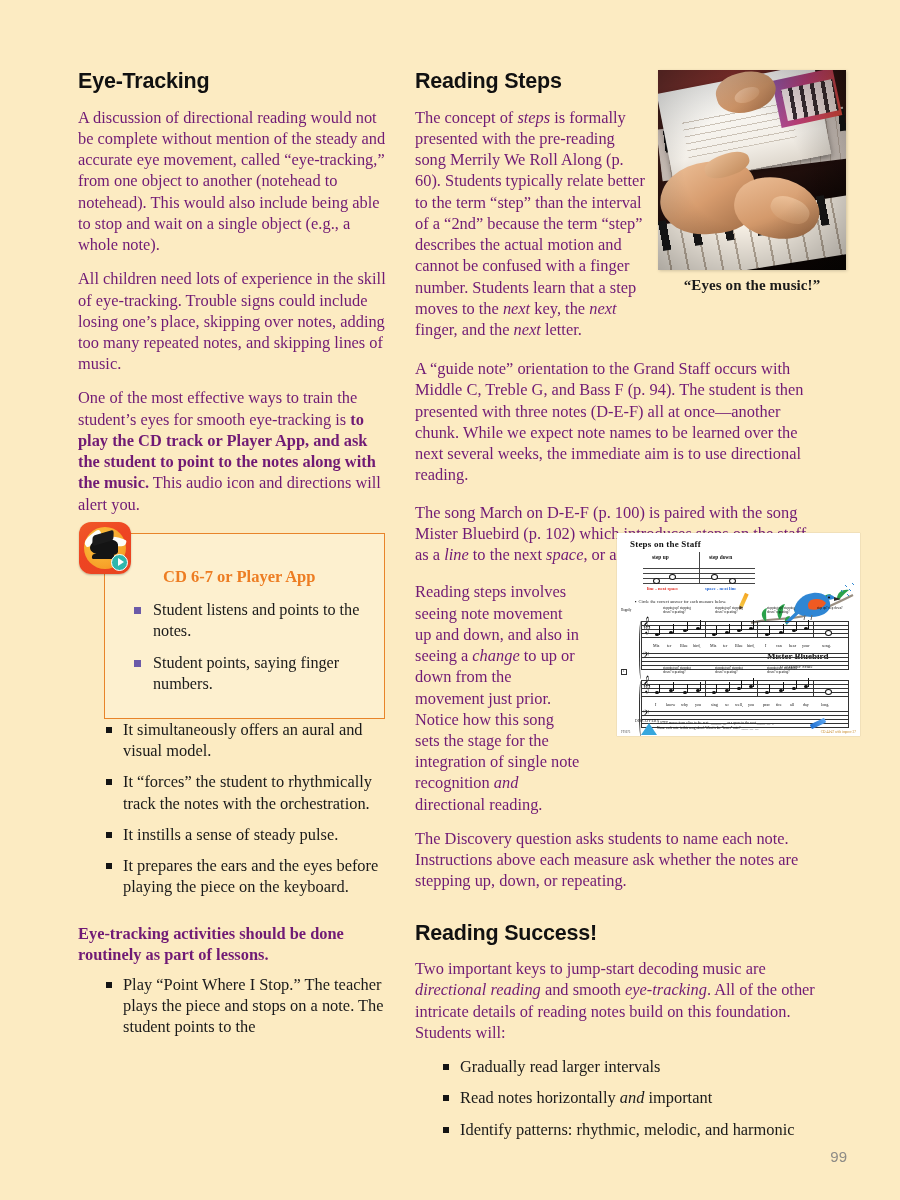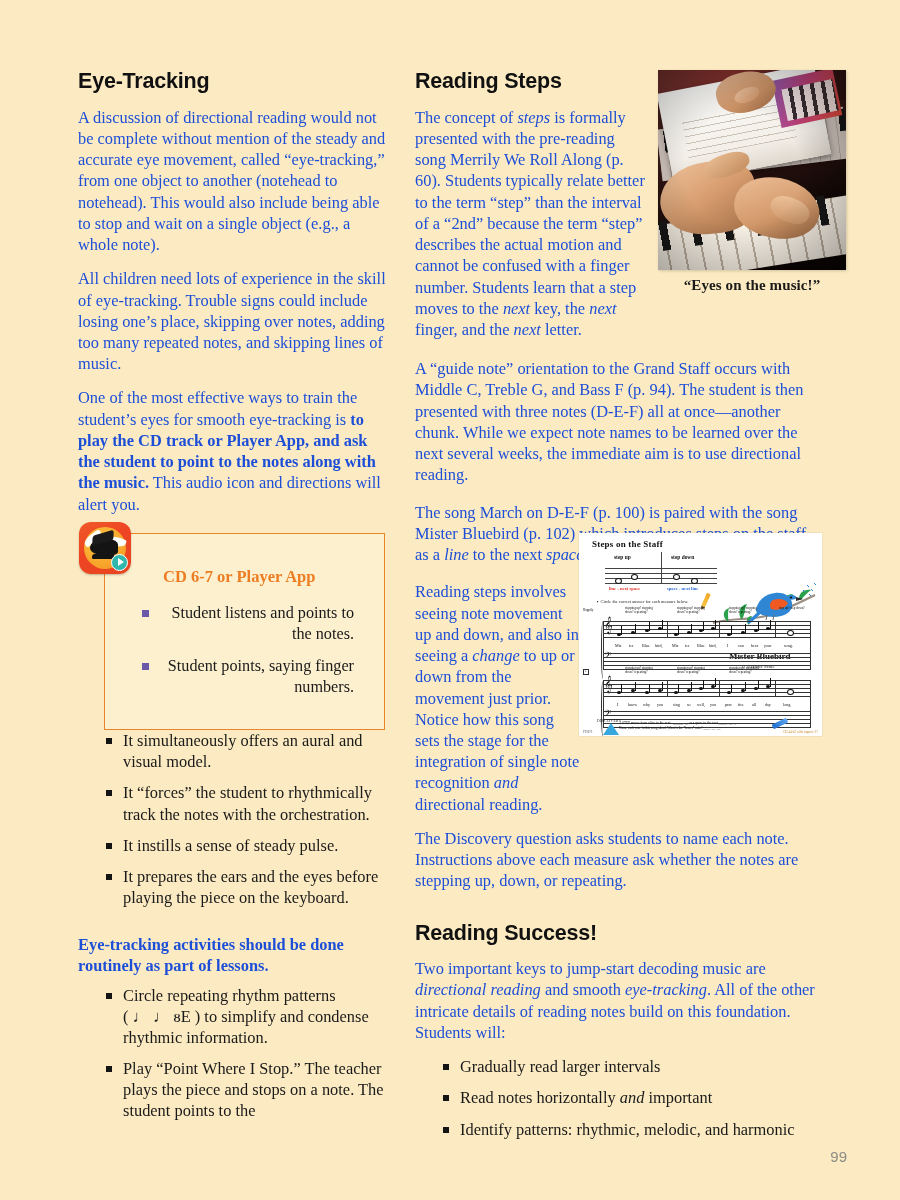--- a/index.html
+++ b/index.html
@@ -47,21 +47,21 @@
     color: #111;
     line-height: 1.1;
   }
   h2.section-head.spaced-top { margin-top: 30px; }
 
   p.body {
     font-size: 16.4px;
     line-height: 1.295;
     margin: 0 0 13px 0;
     text-align: left;
-    color: #1d4ed8;
+    color: #701a75;
   }
   p.body.tight { margin-bottom: 6px; }
 
   em { font-style: italic; }
   strong { font-weight: bold; }
 
   
   ul.bullets {
     list-style: none;
     margin: 0 0 0 0;
@@ -100,23 +100,22 @@
   }
   .cd-box .cd-title {
     font-family: "Liberation Serif", serif;
     font-weight: bold;
     font-size: 16.5px;
     color: #ed7d23;
     margin: 16px 0 13px 40px;
   }
   .cd-box ul.cd-list {
     list-style: none;
-    margin: 16px;
+    margin: 8px;
     padding: 0;
-    text-align: right;
   }
   .cd-box ul.cd-list li {
     position: relative;
     padding-left: 22px;
     font-size: 16.2px;
     line-height: 1.3;
     margin-bottom: 11px;
   }
   .cd-box ul.cd-list li:last-child { margin-bottom: 0; }
   .cd-box ul.cd-list li::before {
@@ -314,21 +313,21 @@
     text-align: center;
     font-size: 15px;
     font-weight: bold;
     color: #1a1a1a;
     letter-spacing: 0.1px;
   }
 
   
   .music-fig {
     position: absolute;
-    left: 579px;
+    left: 617px;
     top: 533px;
     width: 243px;
     height: 203px;
     background: #ffffff;
     box-shadow: 0 0 1px rgba(0,0,0,0.25);
     overflow: hidden;
     font-family: "Liberation Serif", serif;
   }
   .mf { position: absolute; }
   .mf-title {
@@ -505,25 +504,20 @@
     <ul class="bullets indented">
       <li>It simultaneously offers an aural and visual model.</li>
       <li>It “forces” the student to rhythmically track the notes with the orchestration.</li>
       <li>It instills a sense of steady pulse.</li>
       <li>It prepares the ears and the eyes before playing the piece on the keyboard.</li>
     </ul>
 
     <p class="body" style="margin-top:26px;margin-bottom:8px;font-weight:bold;">Eye-tracking activities should be done routinely as part of lessons.</p>
 
     <ul class="bullets indented">
-      <li>
-        <span>Circle repeating rhythm patterns</span><br>
-        <span>( ♩ ♩ ᴕE )</span><span> to simplify and condense</span><br>
-        <span>rhythmic information.</span>
-      </li>
       <li>
         <span>Play “Point Where I Stop.” The teacher plays the piece and stops on a note. The student points to the </span>
       </li>
     </ul>
   </div>
 
   <div class="col-right">
 
     <h2 class="section-head">Reading Steps</h2>
 

